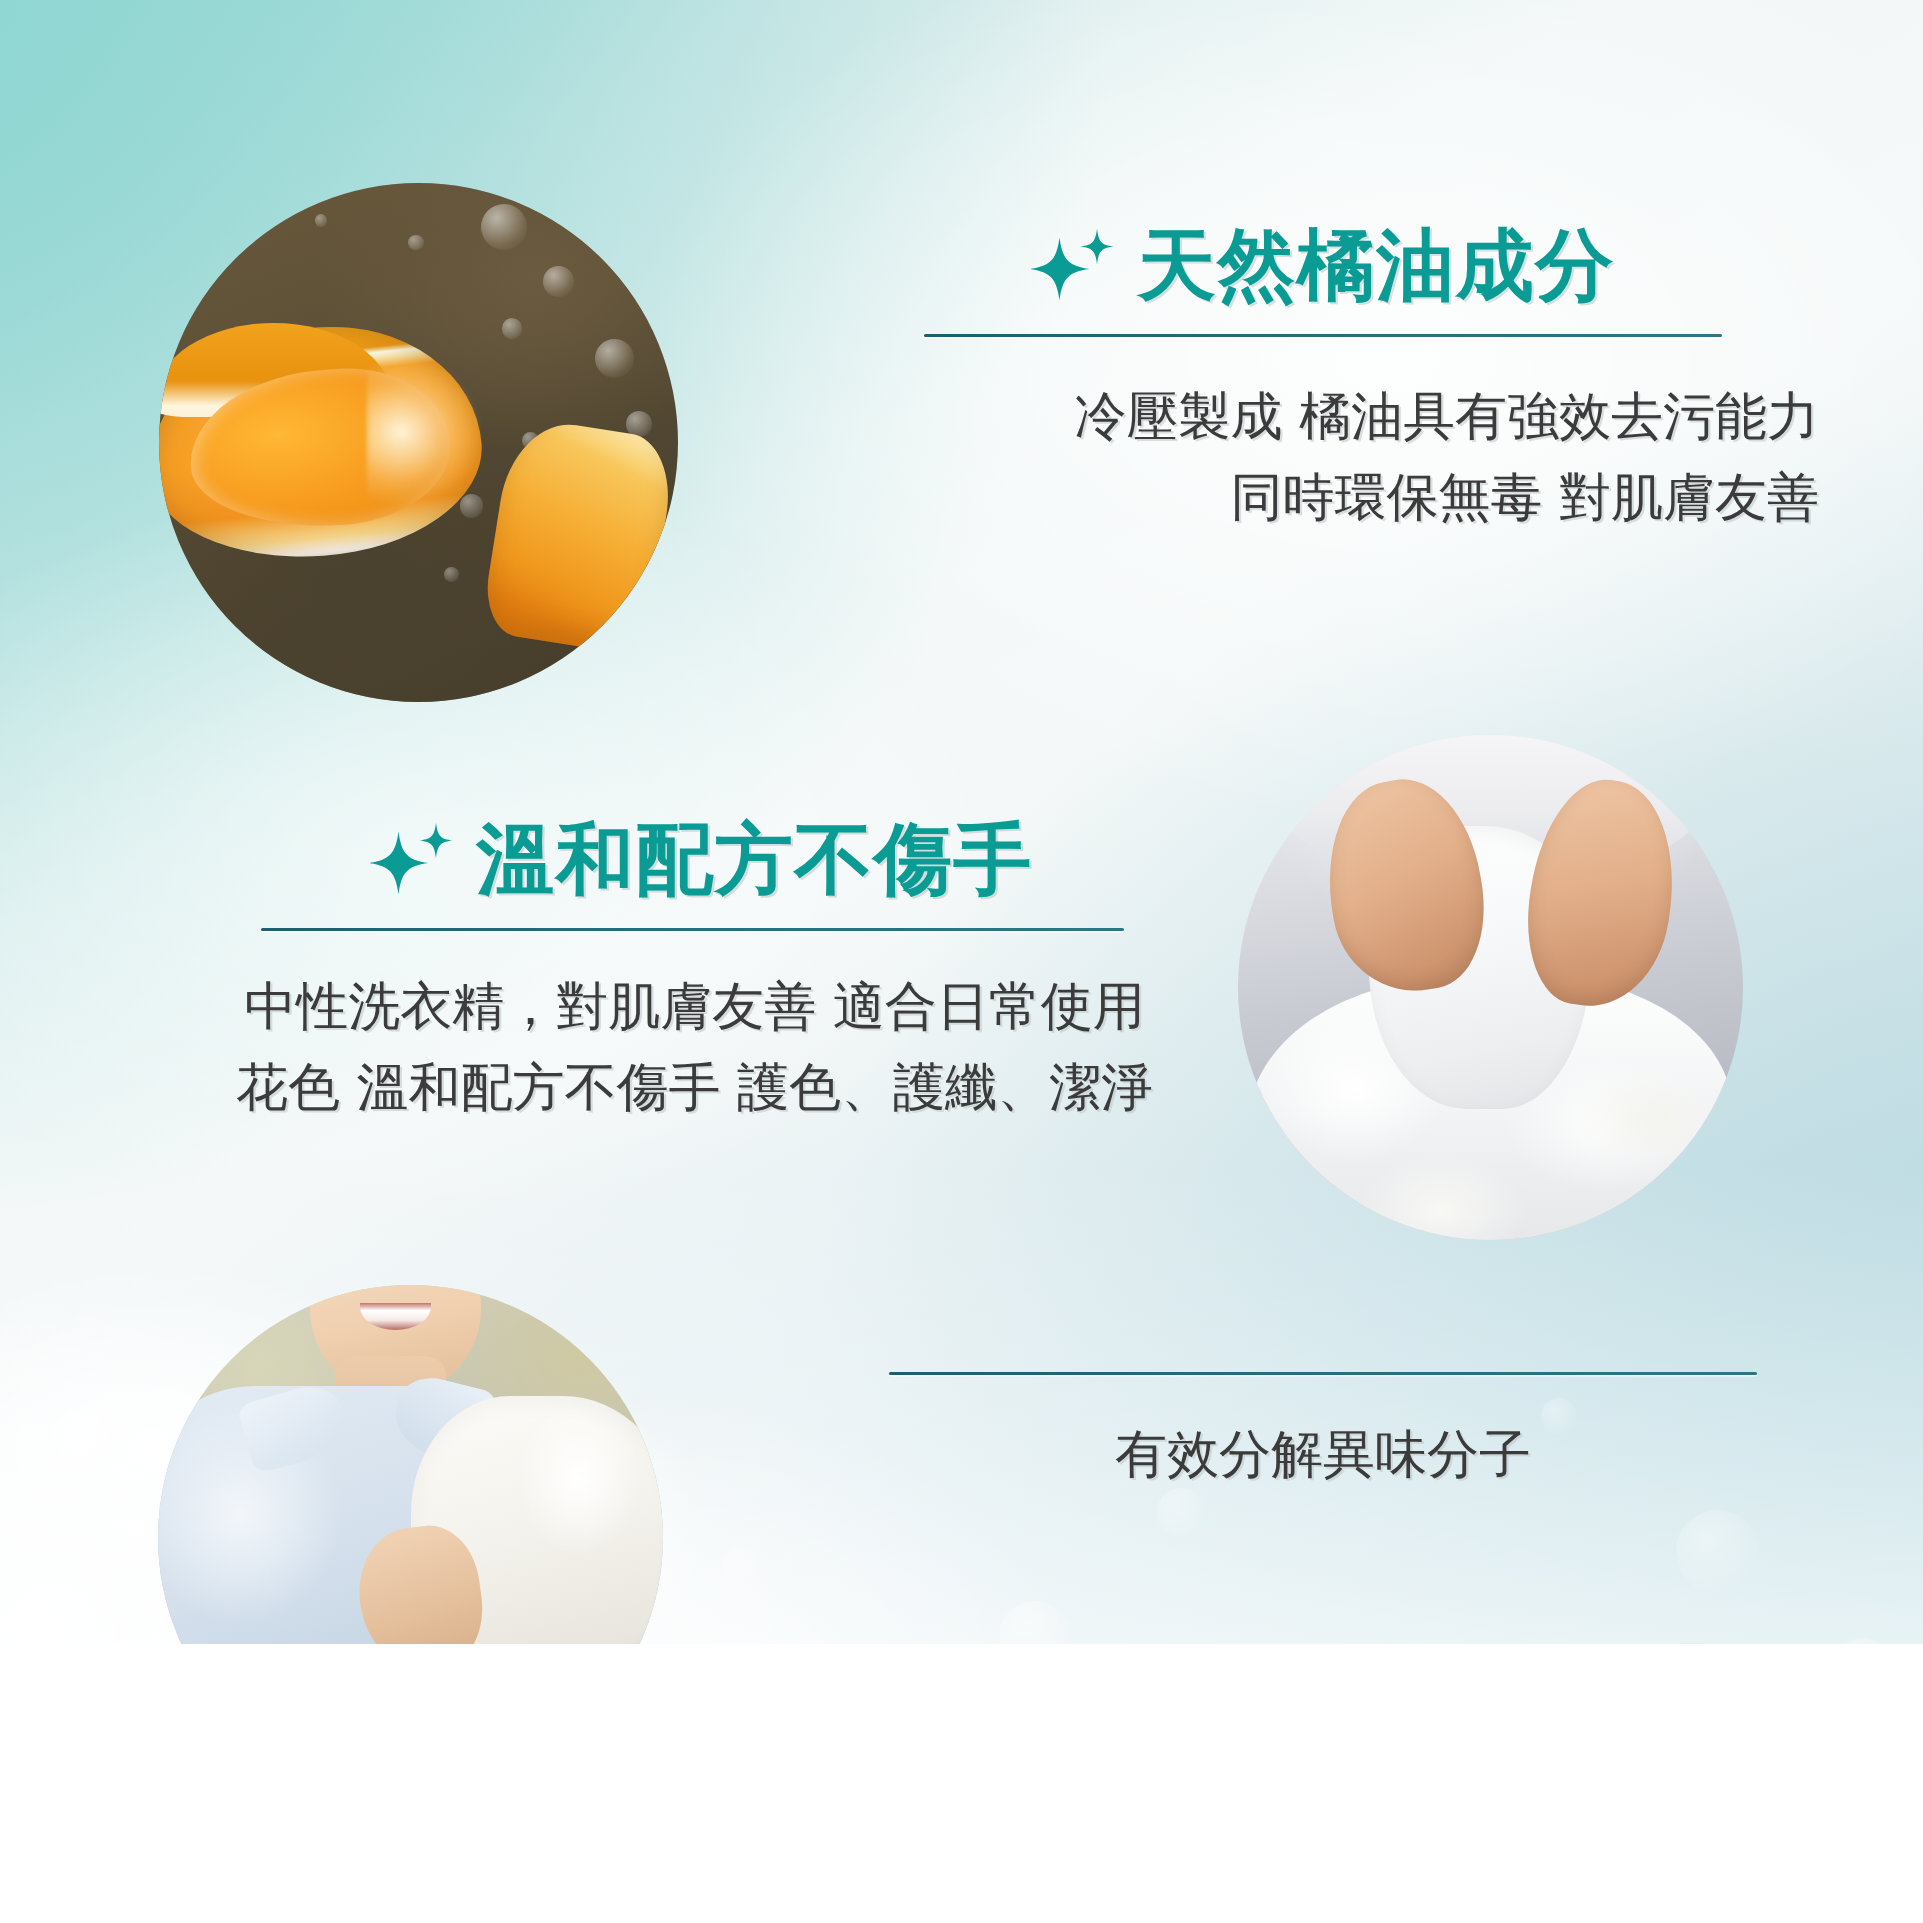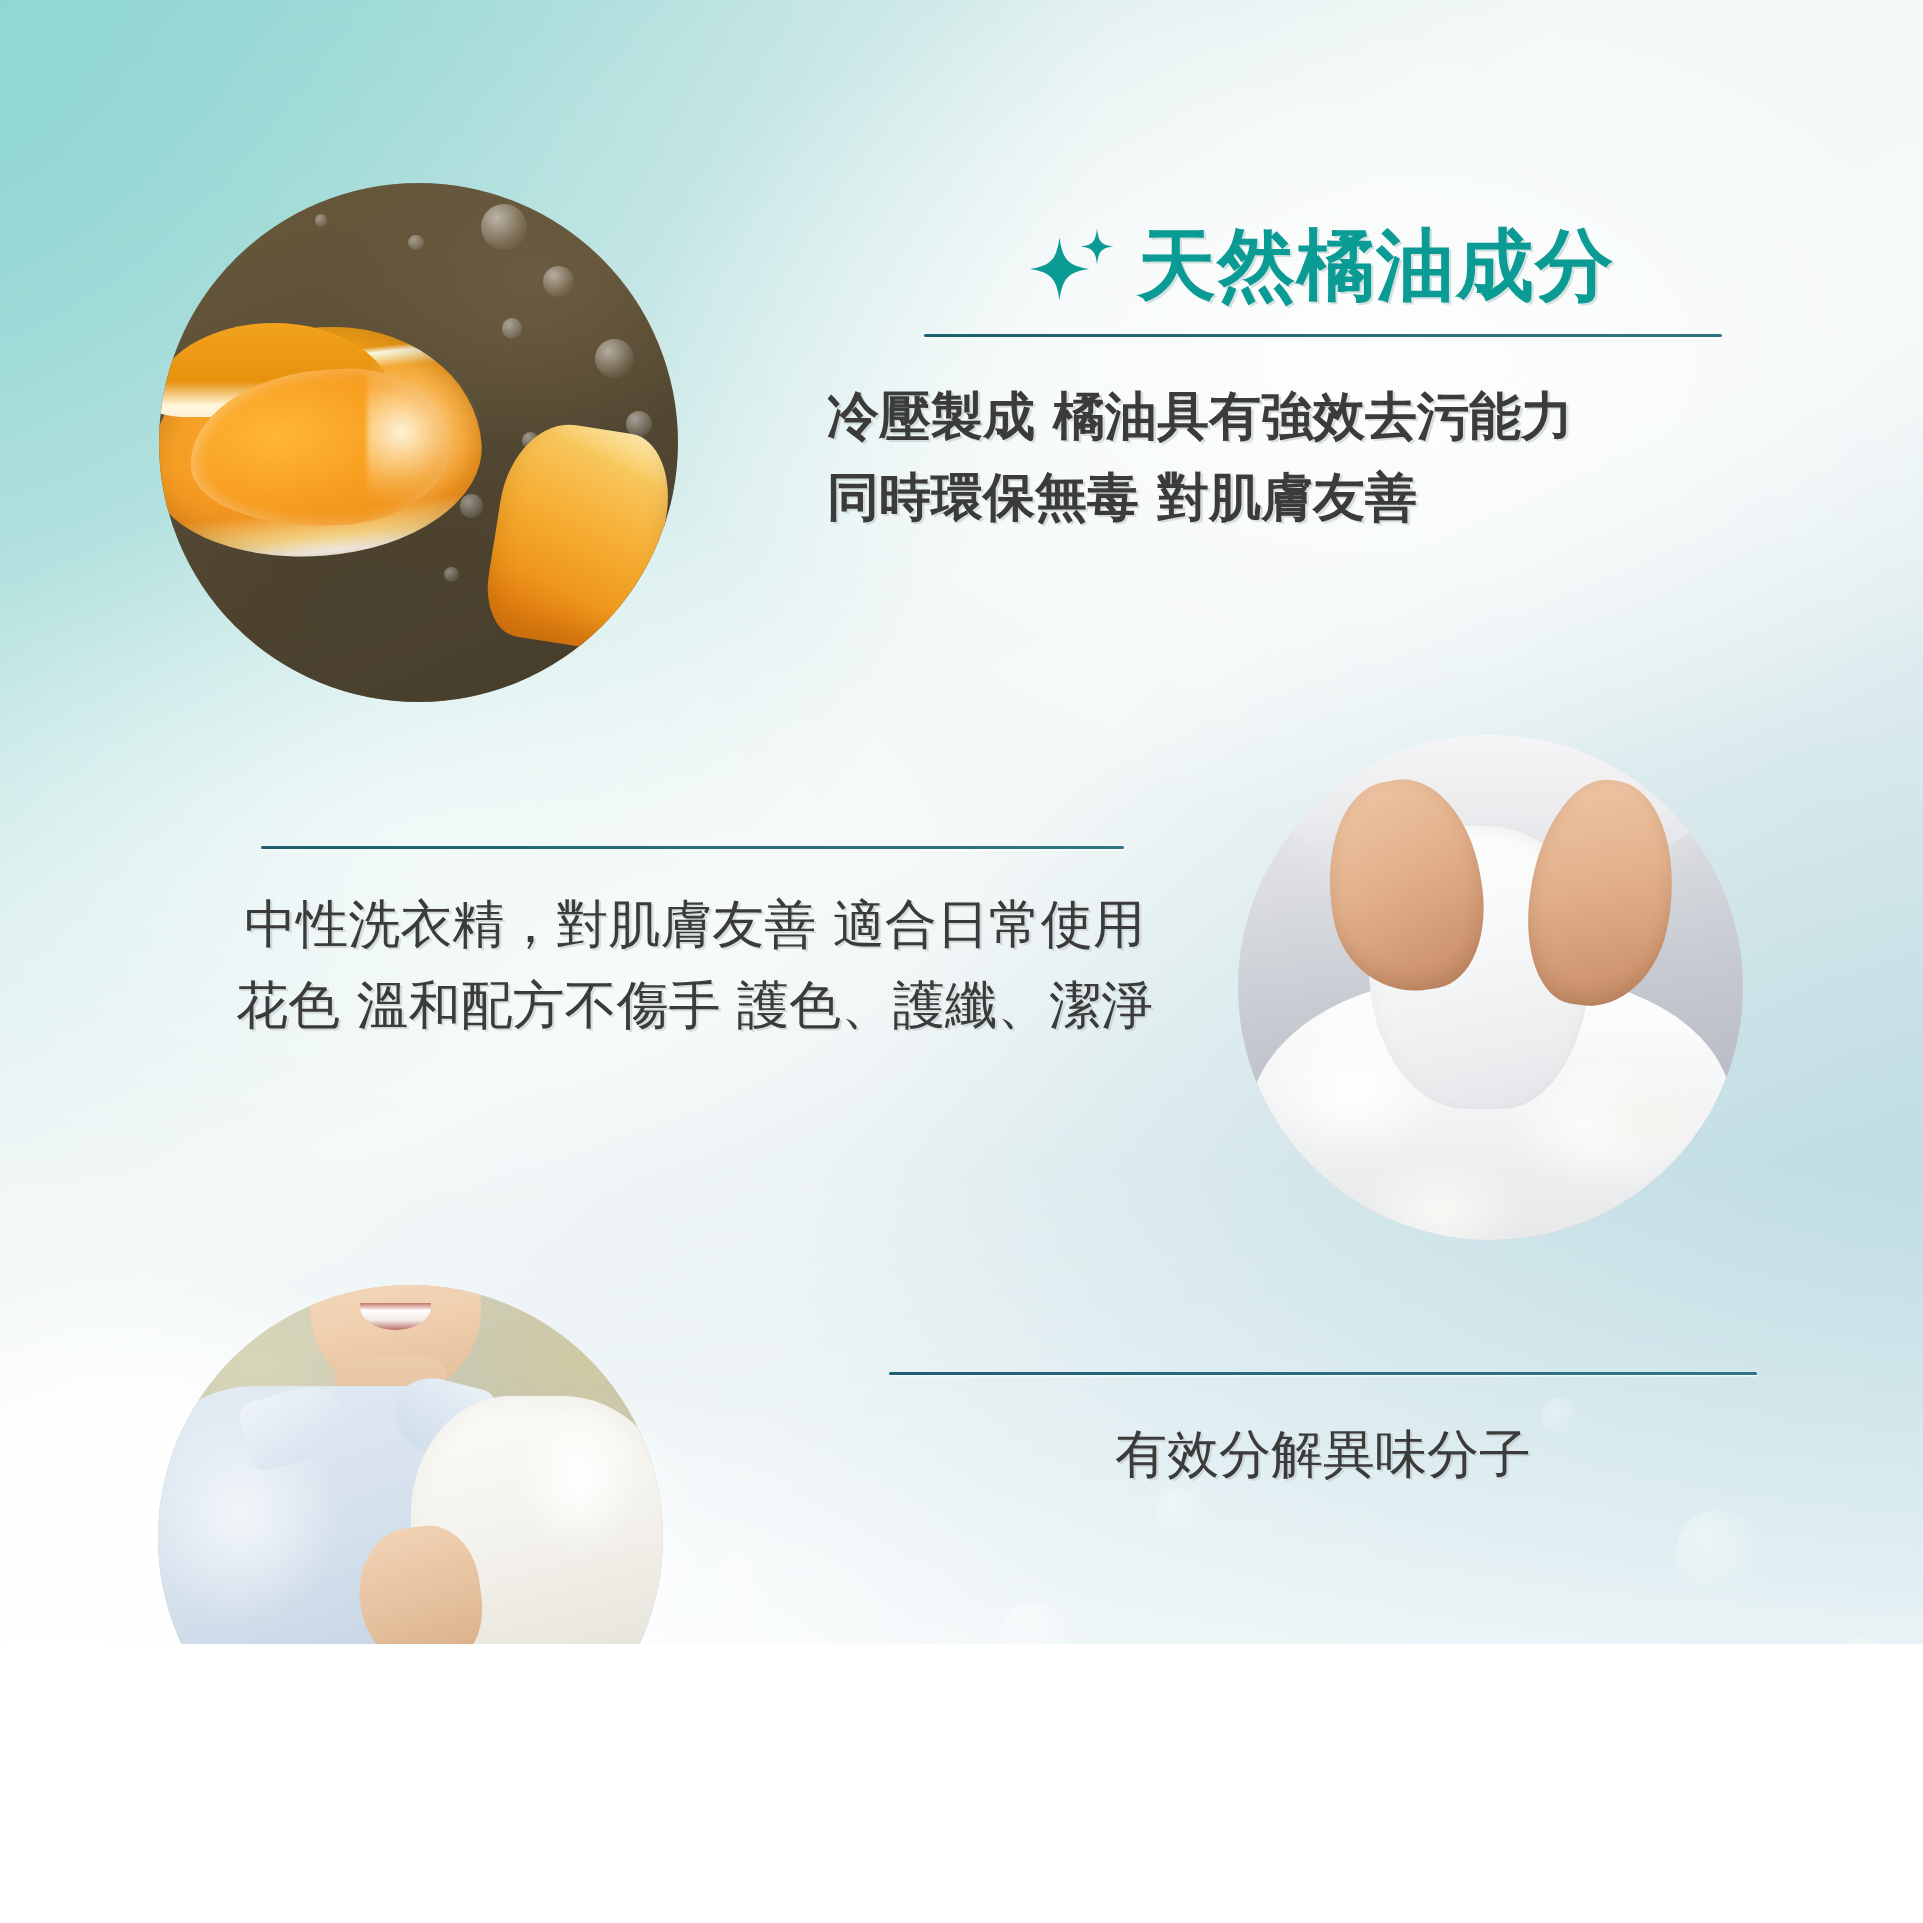--- a/index.html
+++ b/index.html
@@ -265,21 +265,21 @@
     white-space: nowrap;
     text-shadow: 2.3px 2.3px 0 rgba(190,198,200,0.55);
     font-weight: 400;
   }
   .body-wrap { margin-top: 39px; }
 
   
   #block-natural { left: 827px; top: 225px; width: 992px; text-align: center; }
   #block-natural .heading-row { justify-content: center; }
   #block-natural .rule { margin-top: 27px; width: 798px; margin-left: auto; margin-right: auto; }
-  #block-natural .body-line { text-align: left; font-weight: bold; }
+  #block-natural .body-line { text-align: right; }
 
   
   #block-gentle { left: 225px; top: 819px; width: 939px; text-align: center; }
   #block-gentle .heading-row { justify-content: center; padding-left: 13.5px; }
   #block-gentle .rule { margin-top: 27px; width: 863px; margin-left: 36px; }
   #block-gentle .body-line { text-align: center; }
   #block-gentle .body-wrap { margin-top: 35px; }
 
   
   #block-odor { left: 827px; top: 1345px; width: 992px; text-align: center; }
@@ -371,20 +371,27 @@
       <div class="heading-text">天然橘油成分</div>
     </div>
     <div class="rule"></div>
     <div class="body-wrap">
       <div class="body-line">冷壓製成  橘油具有強效去污能力</div>
       <div class="body-line">同時環保無毒 對肌膚友善</div>
     </div>
   </div>
 
   <div class="block" id="block-gentle">
+    <div class="heading-row">
+      <svg class="sparkle" width="87" height="78" viewBox="0 0 116 104">
+        <path d="M38 14 C42 44 50 52 78 56 C50 60 42 68 38 98 C34 68 26 60 -2 56 C26 52 34 44 38 14 Z" fill="#0a9c94"></path>
+        <path d="M88 2 C90 20 94 24 110 26 C94 28 90 32 88 50 C86 32 82 28 66 26 C82 24 86 20 88 2 Z" fill="#0a9c94"></path>
+      </svg>
+      <div class="heading-text">溫和配方不傷手</div>
+    </div>
     <div class="rule"></div>
     <div class="body-wrap">
       <div class="body-line">中性洗衣精，對肌膚友善 適合日常使用</div>
       <div class="body-line">花色 溫和配方不傷手 護色、護纖、潔淨</div>
     </div>
   </div>
 
   <div class="block" id="block-odor">
     <div class="rule"></div>
     <div class="body-wrap">

